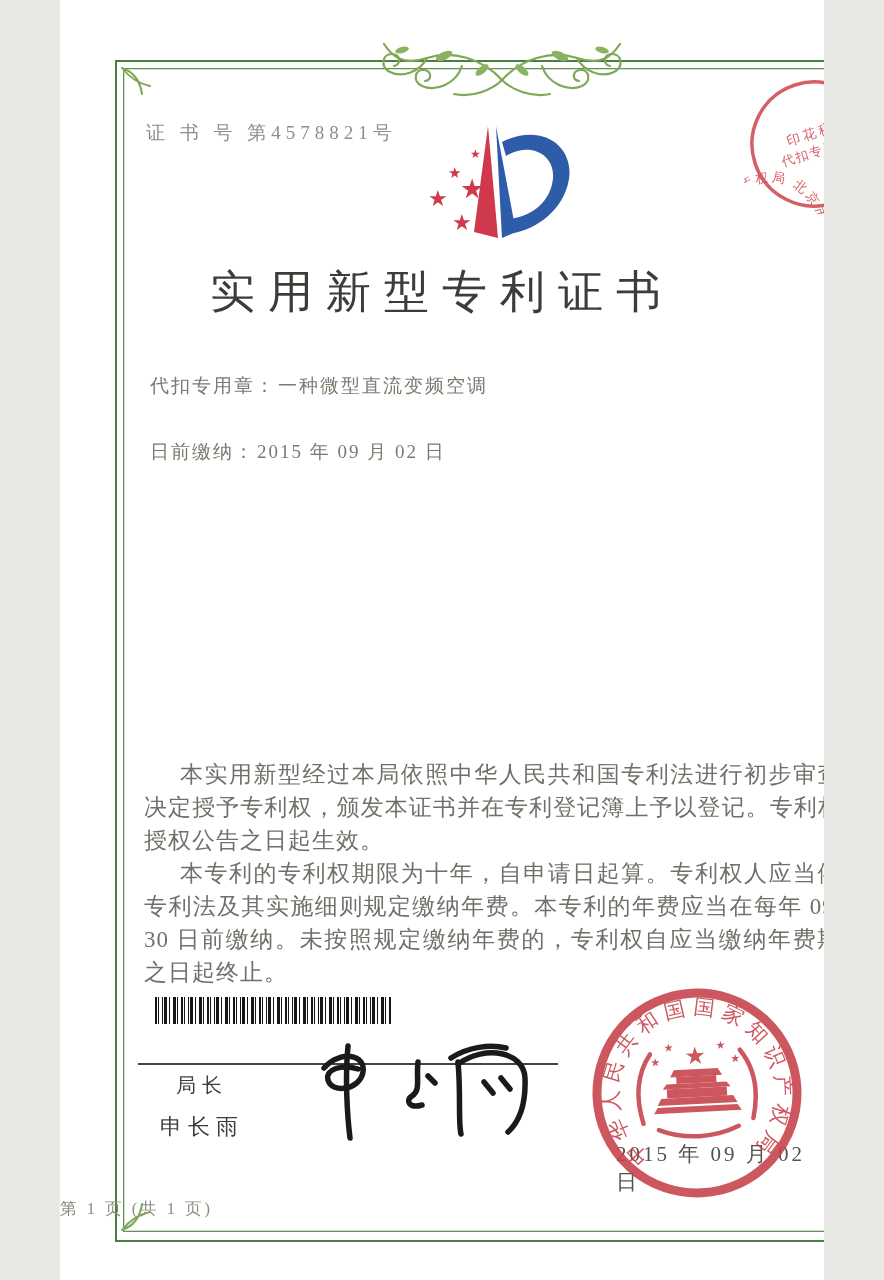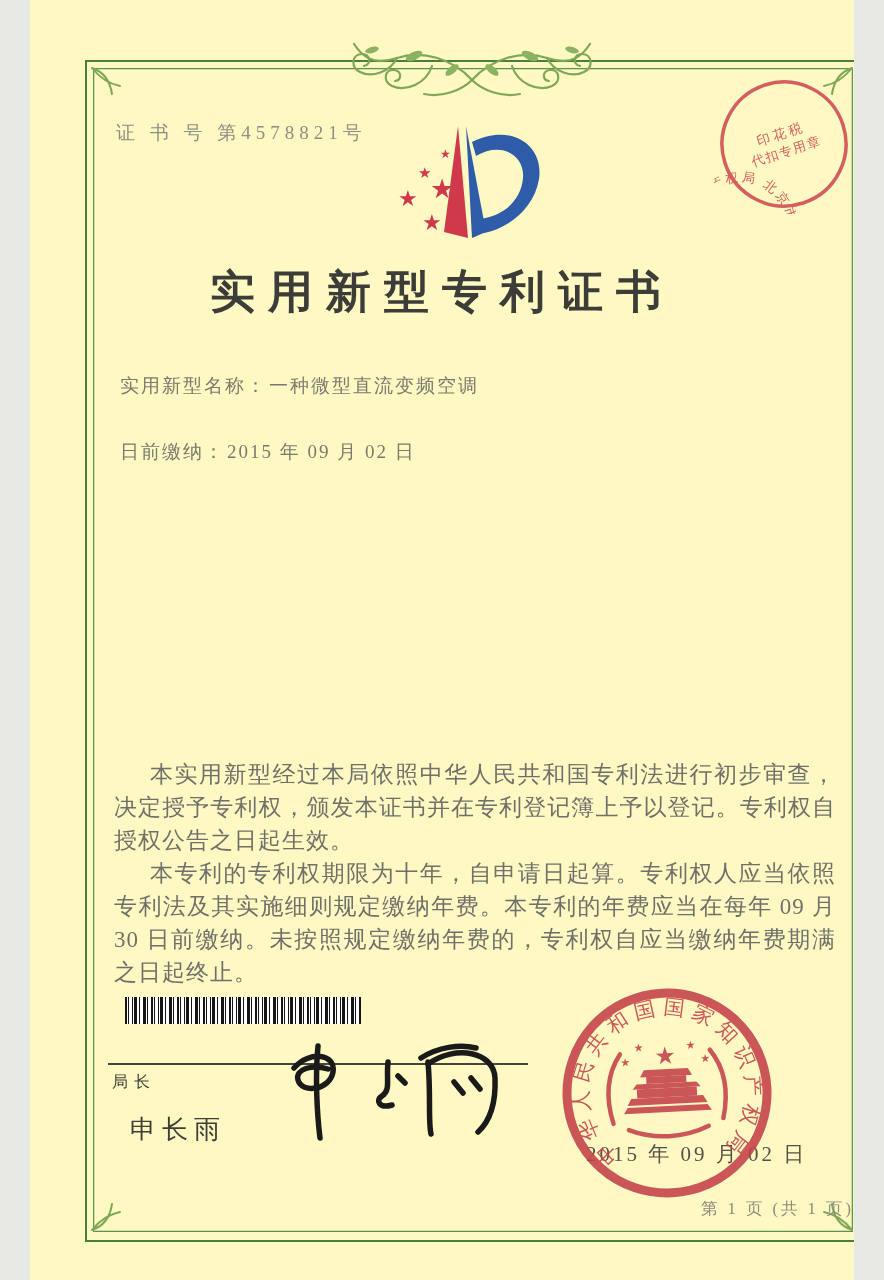--- a/index.html
+++ b/index.html
@@ -1,44 +1,44 @@
 <!DOCTYPE html>
 <html><head>
 <meta charset="utf-8">
 <style>
   html,body{margin:0;padding:0;background:#e8e8e4;}
   .page{
-    position:relative;width:824px;height:1280px;background:#fef9c3;
+    position:relative;width:764px;height:1280px;background:#ffffff;
     font-family:"Liberation Serif","DejaVu Serif",serif;overflow:hidden;margin:0 auto;
   }
   .frame-outer{position:absolute;left:55px;top:60px;width:774px;height:1178px;border:2.5px solid #47803c;}
   .frame-inner{position:absolute;left:64px;top:69px;width:756px;height:1160px;border:1px solid #62955048;outline:1px solid #5d9350;}
   .ornament{position:absolute;pointer-events:none;}
   .cert-no{position:absolute;left:86px;top:120px;font-size:19px;letter-spacing:5px;color:#8e8e86;}
   .logo{position:absolute;left:350px;top:116px;}
   .tax-seal{position:absolute;left:684px;top:74px;opacity:.88;}
   .title{position:absolute;left:0;top:262px;width:100%;text-align:center;margin:0;
-         font-size:45px;font-weight:700;letter-spacing:13px;color:#3c3c38;}
+         font-size:45px;font-weight:400;letter-spacing:13px;color:#3c3c38;}
   .fields{position:absolute;left:90px;top:376px;width:700px;}
   .field{height:20px;line-height:20px;margin-bottom:46px;font-size:19px;color:#7a7a6f;letter-spacing:2px;white-space:nowrap;}
   .field .fvalue{margin-left:2px;}
   .paras{position:absolute;left:84px;top:758px;width:722px;font-size:23px;line-height:33px;
          color:#70706a;text-align:justify;}
   .paras p{margin:0;text-indent:36px;letter-spacing:1px;}
   .barcode{position:absolute;left:95px;top:997px;width:236px;height:27px;
     background:repeating-linear-gradient(90deg,#151515 0 2px,#fdfdfb 2px 3px,#151515 3px 4px,#fdfdfb 4px 7px,
       #151515 7px 8px,#fdfdfb 8px 9px,#151515 9px 12px,#fdfdfb 12px 14px,#151515 14px 15px,#fdfdfb 15px 18px,
       #151515 18px 21px,#fdfdfb 21px 22px,#151515 22px 23px,#fdfdfb 23px 26px);}
   .sig-rule{position:absolute;left:78px;top:1063px;width:420px;height:2px;background:#45453f;}
-  .director-title{position:absolute;left:82px;top:1072px;font-size:16px;color:#3e3e39;letter-spacing:6px;}
-  .director-name{position:absolute;left:100px;top:1112px;font-size:26px;color:#3e3e39;letter-spacing:6px;}
+  .director-title{position:absolute;left:116px;top:1072px;font-size:20px;color:#3e3e39;letter-spacing:6px;}
+  .director-name{position:absolute;left:100px;top:1112px;font-size:22px;color:#3e3e39;letter-spacing:6px;}
   .signature{position:absolute;left:248px;top:1032px;}
   .seal-date{position:absolute;left:556px;top:1140px;font-size:21px;letter-spacing:3px;color:#56504a;}
   .office-seal{position:absolute;left:520px;top:976px;opacity:.88;}
-  .page-footer{position:absolute;left:0;top:1198px;width:100%;text-align:right;
+  .page-footer{position:absolute;left:0;top:1198px;width:100%;text-align:left;
                font-size:16.5px;letter-spacing:3px;color:#8b8b7d;}
   svg text{font-family:"Liberation Serif","DejaVu Serif",serif;}
 </style>
 </head>
 <body>
 
 <div class="page">
 
   <div class="frame-outer"></div>
   <div class="frame-inner"></div>
@@ -101,21 +101,21 @@
       </text>
       <text x="70" y="64" font-size="13.5" letter-spacing="3" text-anchor="middle" fill="#cf4a52">印花税</text>
       <text x="70" y="82" font-size="13" letter-spacing="1.5" text-anchor="middle" fill="#cf4a52">代扣专用章</text>
     </g>
   </svg>
 
   <h1 class="title">实用新型专利证书</h1>
 
   <div class="fields">
     <div class="field">
-      <span class="flabel">实用新型名称：</span><span class="fvalue">一种微型直流变频空调</span>
+      <span class="flabel">代扣专用章：</span><span class="fvalue">一种微型直流变频空调</span>
     </div>
     <div class="field">
       <span class="flabel">日前缴纳：</span><span class="fvalue">2015 年 09 月 02 日</span>
     </div>
   </div>
 
   <div class="paras">
     <p>本实用新型经过本局依照中华人民共和国专利法进行初步审查，决定授予专利权，颁发本证书并在专利登记簿上予以登记。专利权自授权公告之日起生效。</p>
     <p>本专利的专利权期限为十年，自申请日起算。专利权人应当依照专利法及其实施细则规定缴纳年费。本专利的年费应当在每年 09 月 30 日前缴纳。未按照规定缴纳年费的，专利权自应当缴纳年费期满之日起终止。</p>
   </div>

